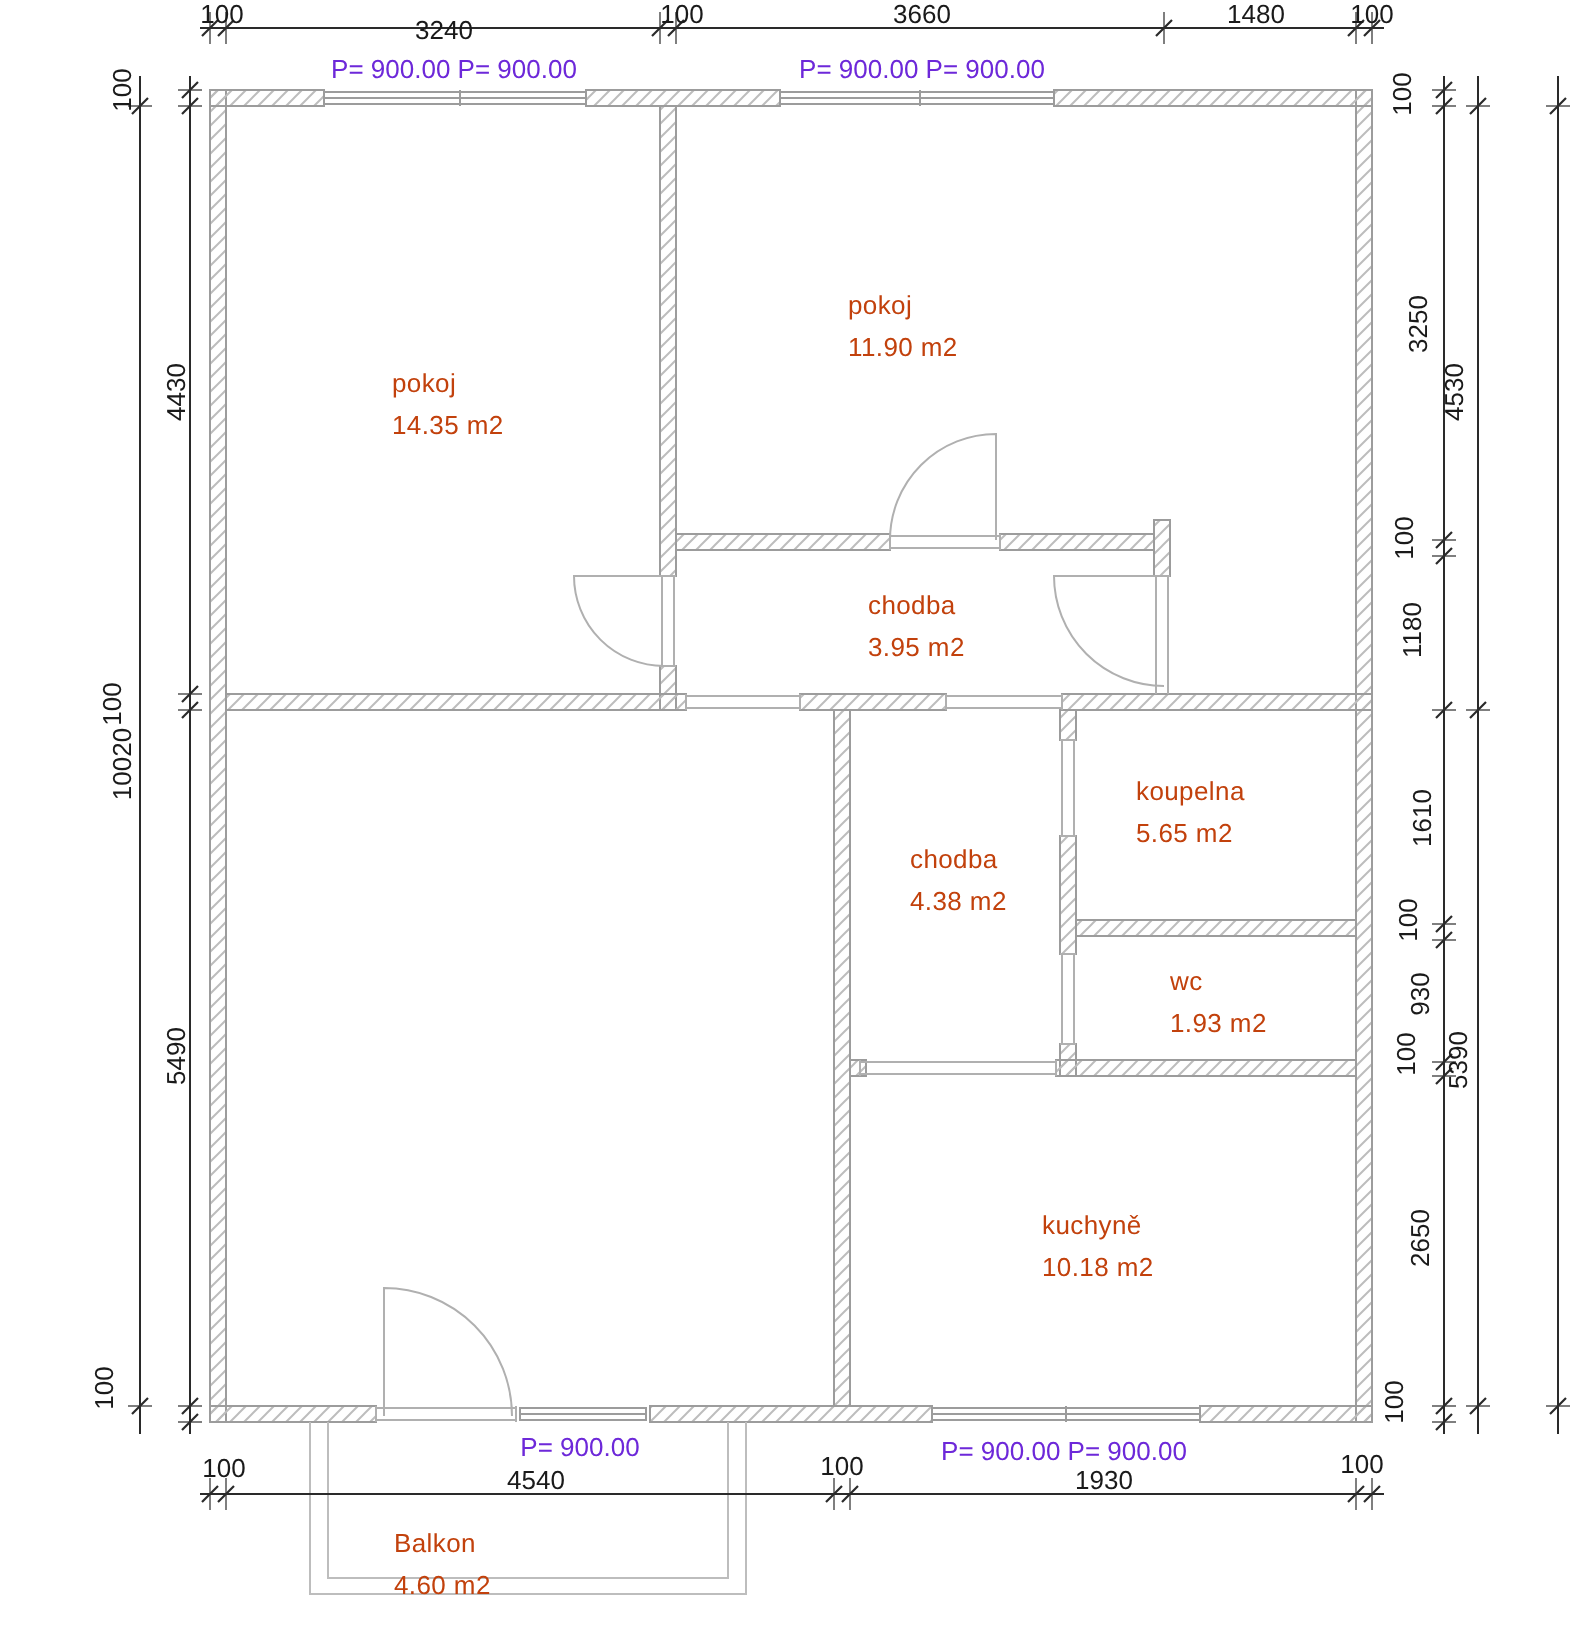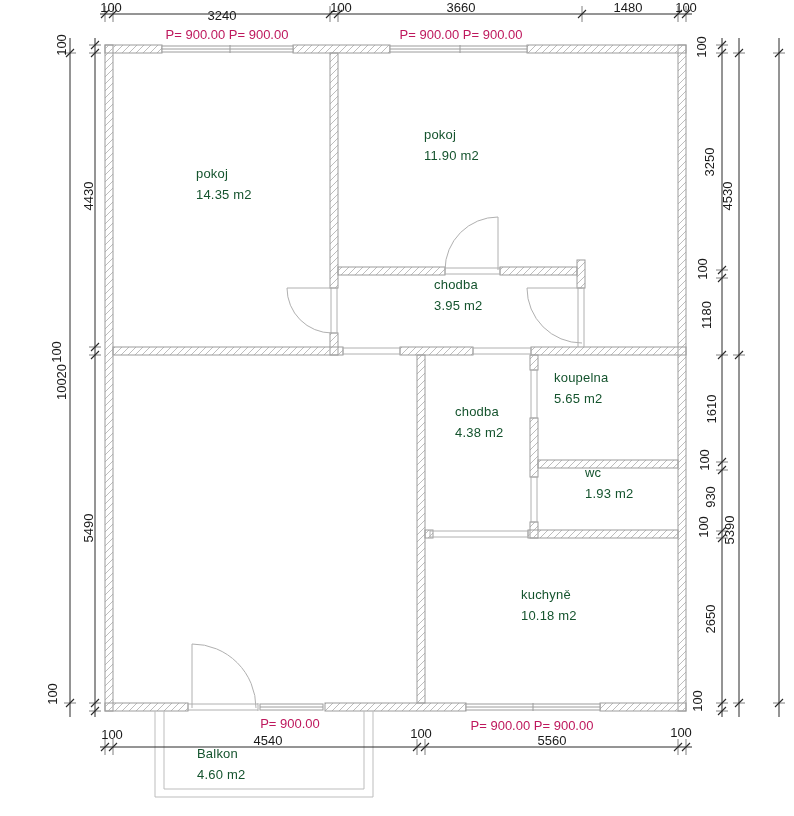--- a/index.html
+++ b/index.html
@@ -1,24 +1,24 @@
 <!DOCTYPE html>
 <html><head>
 <meta charset="utf-8">
 <style>
   html,body{margin:0;padding:0;background:#fff;}
   #plan{position:relative;width:794px;height:816px;background:#fff;
         font-family:"Liberation Sans",sans-serif;overflow:hidden;}
   #plan svg{position:absolute;left:0;top:0;}
-  .room-label{position:absolute;color:#14532d;font-size:13px;line-height:21px;
-              white-space:nowrap;letter-spacing:.2px;}
+  .room-label{position:absolute;color:#c2410c;font-size:13px;line-height:21px;
+              white-space:nowrap;letter-spacing:.2px;margin-top:18px;}
   .dim{position:absolute;color:#1a1a1a;font-size:13px;white-space:nowrap;
        transform:translate(-50%,-50%);}
   .dim.v{transform:translate(-50%,-50%) rotate(-90deg);}
-  .para{position:absolute;color:#be185d;font-size:13px;white-space:nowrap;
+  .para{position:absolute;color:#6d28d9;font-size:13px;white-space:nowrap;
         transform:translateX(-50%);}
 </style>
 </head>
 <body>
 
 <div id="plan">
 
   <svg width="794" height="816" viewBox="0 0 794 816">
     <defs>
       <pattern id="hatch" width="7" height="7" patternUnits="userSpaceOnUse">
@@ -122,21 +122,21 @@
     <div>11.90 m2</div>
   </div>
   <div class="room-label" style="left:434px;top:274px">
     <div>chodba</div>
     <div>3.95 m2</div>
   </div>
   <div class="room-label" style="left:455px;top:401px">
     <div>chodba</div>
     <div>4.38 m2</div>
   </div>
-  <div class="room-label" style="left:554px;top:367px">
+  <div class="room-label" style="left:568px;top:367px">
     <div>koupelna</div>
     <div>5.65 m2</div>
   </div>
   <div class="room-label" style="left:585px;top:462px">
     <div>wc</div>
     <div>1.93 m2</div>
   </div>
   <div class="room-label" style="left:521px;top:584px">
     <div>kuchyně</div>
     <div>10.18 m2</div>
@@ -154,21 +154,21 @@
   <div class="dim" style="left:111px;top:7px">100</div>
   <div class="dim" style="left:222px;top:15px">3240</div>
   <div class="dim" style="left:341px;top:7px">100</div>
   <div class="dim" style="left:461px;top:7px">3660</div>
   <div class="dim" style="left:628px;top:7px">1480</div>
   <div class="dim" style="left:686px;top:7px">100</div>
 
   <div class="dim" style="left:112px;top:734px">100</div>
   <div class="dim" style="left:268px;top:740px">4540</div>
   <div class="dim" style="left:421px;top:733px">100</div>
-  <div class="dim" style="left:552px;top:740px">5560</div>
+  <div class="dim" style="left:552px;top:740px">1930</div>
   <div class="dim" style="left:681px;top:732px">100</div>
 
   <div class="dim v" style="left:61px;top:45px">100</div>
   <div class="dim v" style="left:88px;top:196px">4430</div>
   <div class="dim v" style="left:56px;top:352px">100</div>
   <div class="dim v" style="left:88px;top:528px">5490</div>
   <div class="dim v" style="left:52px;top:694px">100</div>
   <div class="dim v" style="left:61px;top:382px">10020</div>
 
   <div class="dim v" style="left:701px;top:47px">100</div>

